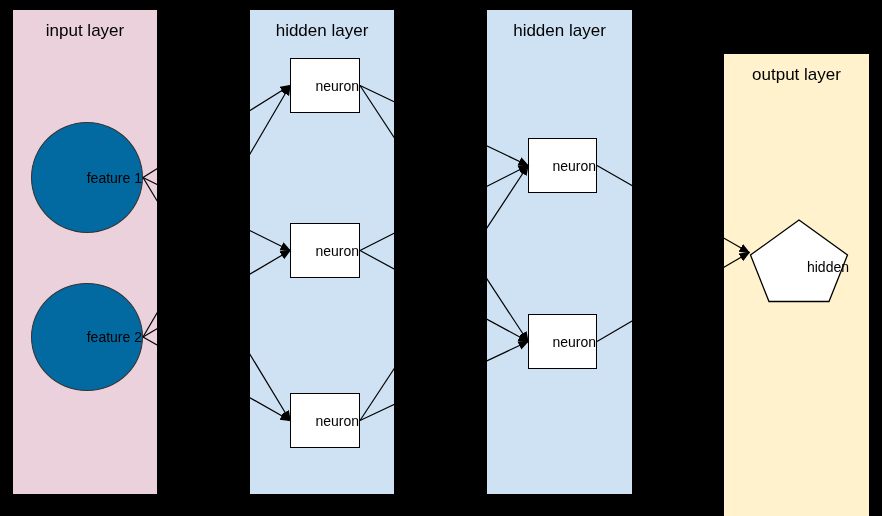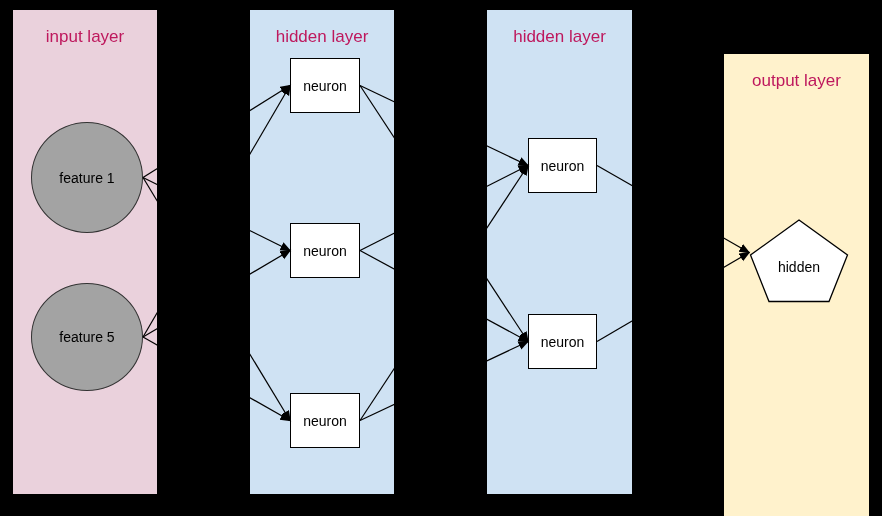--- a/index.html
+++ b/index.html
@@ -13,36 +13,36 @@
   }
   .layer {
     position: absolute;
     top: 10px;
     height: 484px;
     width: 144px;
     z-index: 1;
   }
   .layer-title {
     text-align: center;
-    padding-top: 17px;
+    padding-top: 11px;
     font-size: 17px;
-    color: #be185d;
+    color: #000000;
   }
   .node {
     position: absolute;
     z-index: 2;
     display: flex;
     align-items: center;
-    justify-content: center;
+    justify-content: flex-end;
     font-size: 14px;
     color: #000;
     box-sizing: border-box;
   }
   .node.circle {
-    background: #a3a3a3;
+    background: #0369a1;
     border: 1px solid #333;
     border-radius: 50%;
   }
   .node.rect {
     background: #fff;
     border: 1px solid #000;
   }
   .node.pentagon { background: transparent; border: none; }
   .node.pentagon svg { position: absolute; inset: 0; }
   .node.pentagon .node-label {
@@ -87,21 +87,21 @@
     <div class="layer-title">hidden layer</div>
   </div>
   <div class="layer" id="layer-output" style="background-color: rgb(255, 242, 204);">
     <div class="layer-title">output layer</div>
   </div>
 
   <div class="node circle" id="node-feature1">
     <span class="node-label">feature 1</span>
   </div>
   <div class="node circle" id="node-feature2">
-    <span class="node-label">feature 5</span>
+    <span class="node-label">feature 2</span>
   </div>
 
   <div class="node rect" id="node-h1n1">
     <span class="node-label">neuron</span>
   </div>
   <div class="node rect" id="node-h1n2">
     <span class="node-label">neuron</span>
   </div>
   <div class="node rect" id="node-h1n3">
     <span class="node-label">neuron</span>

